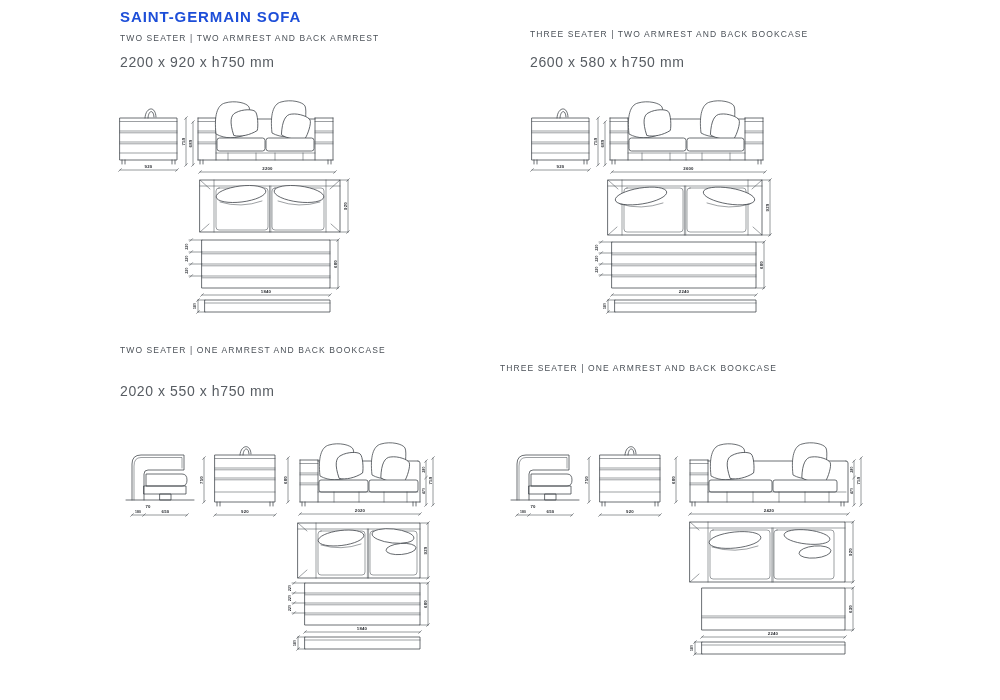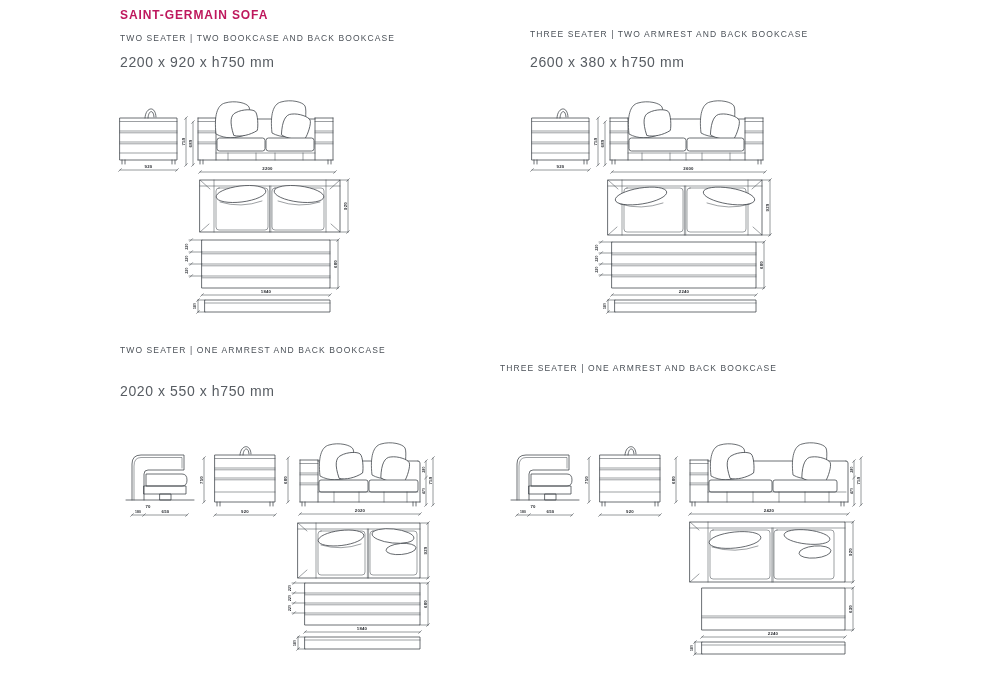--- a/index.html
+++ b/index.html
@@ -1,37 +1,37 @@
 <!DOCTYPE html>
 <html><head>
 <meta charset="utf-8">
 <style>
   *{margin:0;padding:0;box-sizing:border-box}
   html,body{width:1000px;height:700px;background:#ffffff;font-family:"Liberation Sans",sans-serif;position:relative;overflow:hidden}
-  .page-title{position:absolute;font-size:12px;font-weight:bold;letter-spacing:.9px;color:#be185d;white-space:nowrap}
+  .page-title{position:absolute;font-size:15px;font-weight:bold;letter-spacing:.9px;color:#1d4ed8;white-space:nowrap}
   .sec-label{position:absolute;font-size:8.5px;letter-spacing:1.1px;color:#4b5158;white-space:nowrap}
   .sec-size{position:absolute;font-size:14px;letter-spacing:.6px;color:#575c62;white-space:nowrap}
   svg{position:absolute;overflow:visible}
   .ln{fill:none;stroke:#3b4046;stroke-width:.75;stroke-linecap:round;stroke-linejoin:round}
   .ln2{fill:none;stroke:#3b4046;stroke-width:.5;stroke-linecap:round}
   .fw{fill:#ffffff;stroke:#3b4046;stroke-width:.75;stroke-linejoin:round}
   .dim{fill:none;stroke:#40454b;stroke-width:.55;stroke-linecap:round}
   text{font-family:"Liberation Sans",sans-serif;font-weight:700;fill:#26292e;text-anchor:middle}
   .t4{font-size:4.3px;letter-spacing:.2px}
   .t3{font-size:3.4px;letter-spacing:.1px}
 </style>
 </head>
 <body>
 
 <div class="page-title" style="left:120px;top:8px">SAINT-GERMAIN SOFA</div>
 
-<div class="sec-label" style="left:120px;top:33px">TWO SEATER | TWO BOOKCASE AND BACK BOOKCASE</div>
+<div class="sec-label" style="left:120px;top:33px">TWO SEATER | TWO ARMREST AND BACK ARMREST</div>
 <div class="sec-size" style="left:120px;top:54px">2200 x 920 x h750 mm</div>
 <div class="sec-label" style="left:530px;top:29px">THREE SEATER | TWO ARMREST AND BACK BOOKCASE</div>
-<div class="sec-size" style="left:530px;top:54px">2600 x 380 x h750 mm</div>
+<div class="sec-size" style="left:530px;top:54px">2600 x 580 x h750 mm</div>
 <div class="sec-label" style="left:120px;top:345px">TWO SEATER | ONE ARMREST AND BACK BOOKCASE</div>
 <div class="sec-size" style="left:120px;top:383px">2020 x 550 x h750 mm</div>
 <div class="sec-label" style="left:500px;top:363px">THREE SEATER | ONE ARMREST AND BACK BOOKCASE</div>
 
 <svg style="left:110px;top:90px" width="360" height="232" viewBox="0 0 360 232">
   <defs>
     <path id="pbA" d="M0,32 C-2,14 1,3 9,1 C19,-2 31,1 33,5 C35,9 33,26 31,32 C20,37 9,37 0,32 Z"></path>
     <path id="psA" d="M0,23 C-1.5,9 1,2 7,1 C14,-1 24,1 26,4 C28,7 26,19 24,23 C16,26 6,26 0,23 Z"></path>
   </defs>
   <g>

